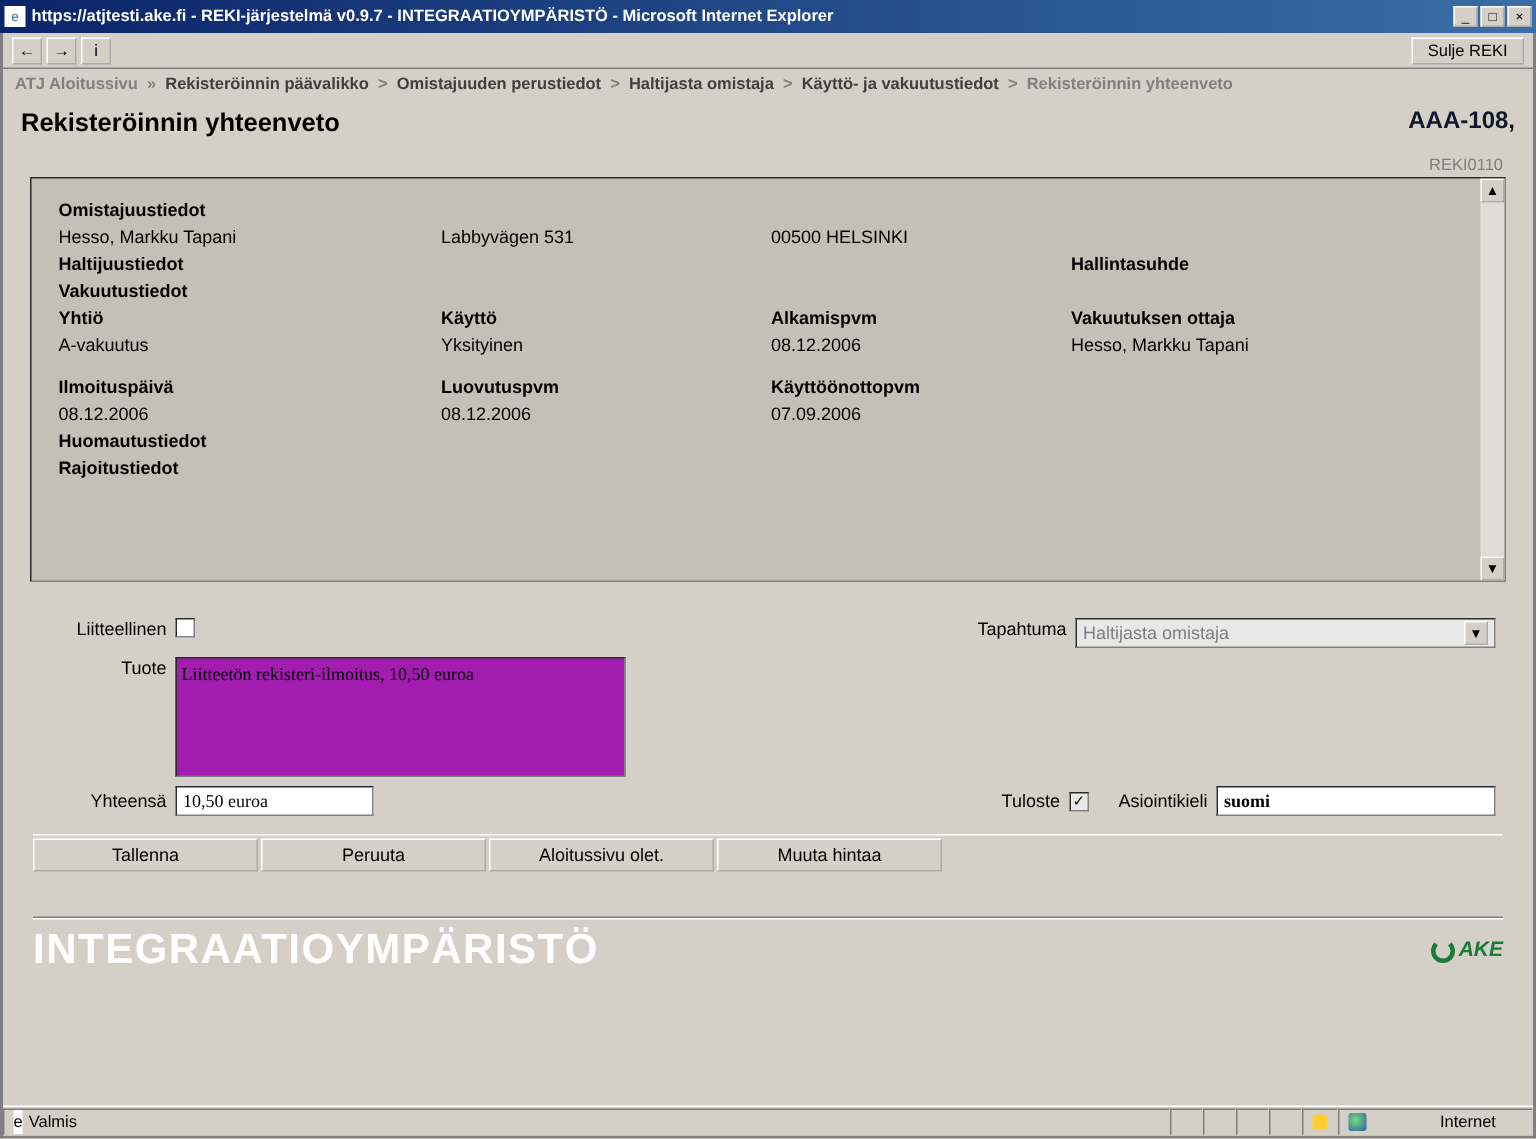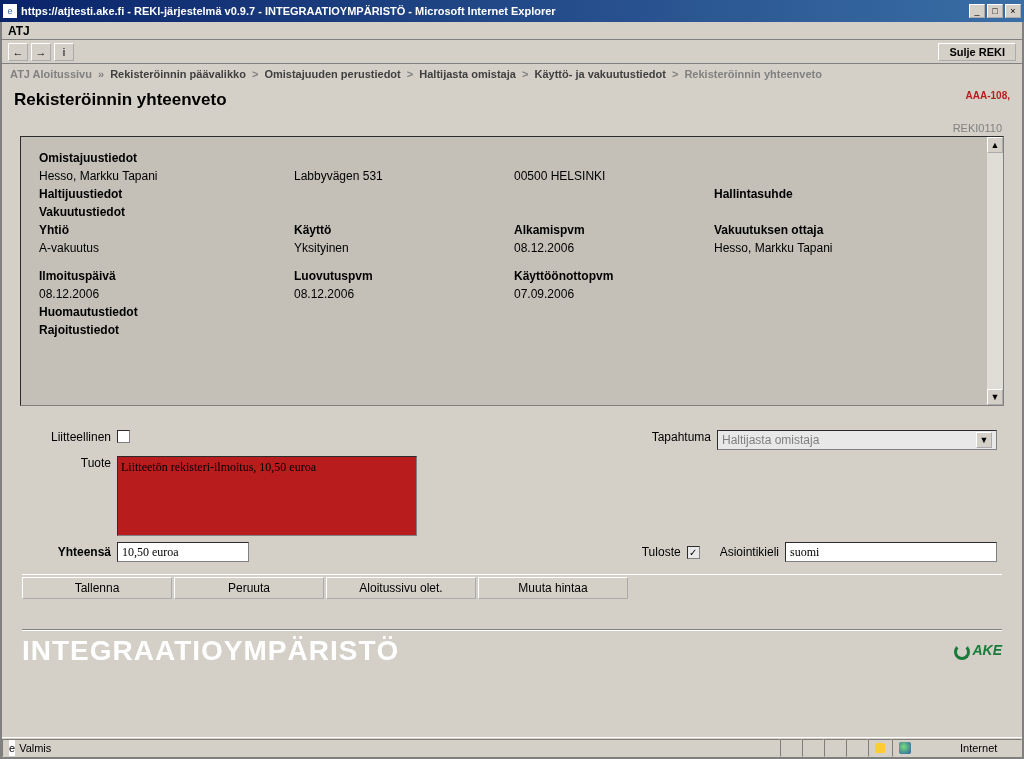--- a/index.html
+++ b/index.html
@@ -70,21 +70,21 @@
     margin-right: 3px;
     text-align: center;
     line-height: 16px;
     font-size: 11px;
   }
   .tool-row .spacer { flex: 1; }
   .sulje-btn {
     padding: 2px 10px;
     border: 1px outset #fff;
     background: #d4d0c8;
-    font-weight: bold;
+    font-weight: normal;
     font-size: 11px;
   }
   .breadcrumb {
     padding: 4px 8px;
     font-size: 11px;
     color: #808080;
     font-weight: bold;
   }
   .breadcrumb .active { color: #404040; }
   .breadcrumb .sep { color: #808080; padding: 0 3px; }
@@ -92,23 +92,23 @@
     display: flex;
     padding: 6px 12px 10px 12px;
   }
   .page-title {
     font-size: 17px;
     font-weight: bold;
     color: #000;
     flex: 1;
   }
   .plate {
-    font-size: 10px;
-    font-weight: bold;
-    color: #b91c1c;
+    font-size: 16px;
+    font-weight: bold;
+    color: #0f172a;
   }
   .reki-id {
     text-align: right;
     padding: 2px 20px;
     color: #808080;
     font-size: 11px;
   }
   .summary-panel {
     margin: 0 18px;
     height: 270px;
@@ -168,21 +168,21 @@
     border: 1px inset #808080;
     background: #fff;
     display: inline-block;
     text-align: center;
     font-size: 10px;
     line-height: 11px;
   }
   .textarea {
     width: 300px; height: 80px;
     border: 1px inset #808080;
-    background: #b91c1c;
+    background: #a21caf;
     padding: 3px;
     font-family: Tahoma;
     font-size: 12px;
   }
   .textfield {
     border: 1px inset #808080;
     background: #fff;
     padding: 2px 4px;
     height: 20px;
     font-family: Tahoma;
@@ -304,21 +304,20 @@
 <div class="titlebar">
   <span class="icon">e</span>
   <span class="title">https://atjtesti.ake.fi - REKI-järjestelmä v0.9.7 - INTEGRAATIOYMPÄRISTÖ - Microsoft Internet Explorer</span>
   <span class="winbtn">_</span>
   <span class="winbtn">□</span>
   <span class="winbtn">×</span>
 </div>
 
 <div class="app-area">
 
-  <div class="atj-bar">ATJ</div>
 
   <div class="tool-row">
     <span class="tool-btn">←</span>
     <span class="tool-btn">→</span>
     <span class="tool-btn">i</span>
     <span class="spacer"></span>
     <span class="sulje-btn">Sulje REKI</span>
   </div>
 
   <div class="breadcrumb">
@@ -398,28 +397,28 @@
       <span class="dropdown">
         <span>Haltijasta omistaja</span>
         <span class="dd-btn">▼</span>
       </span>
     </div>
     <div class="form-row">
       <span class="flabel" style="width:90px;">Tuote</span>
       <div class="textarea">Liitteetön rekisteri-ilmoitus, 10,50 euroa</div>
     </div>
     <div class="form-row" style="align-items:center;">
-      <span class="flabel" style="width:90px;font-weight:bold;">Yhteensä</span>
+      <span class="flabel" style="width:90px;">Yhteensä</span>
       <span class="textfield" style="width:132px;">10,50 euroa</span>
       <span style="flex:1;"></span>
       <span class="flabel">Tuloste</span>
       <span class="checkbox" style="background:#e8e8e8;">✓</span>
       <span style="width:20px;"></span>
       <span class="flabel">Asiointikieli</span>
-      <span class="textfield" style="width:212px;">suomi</span>
+      <span class="textfield" style="width:186px;font-weight:bold;">suomi</span>
     </div>
   </div>
 
   <div class="btn-row">
     <div class="action-btn">Tallenna</div>
     <div class="action-btn">Peruuta</div>
     <div class="action-btn">Aloitussivu olet.</div>
     <div class="action-btn">Muuta hintaa</div>
   </div>
 

